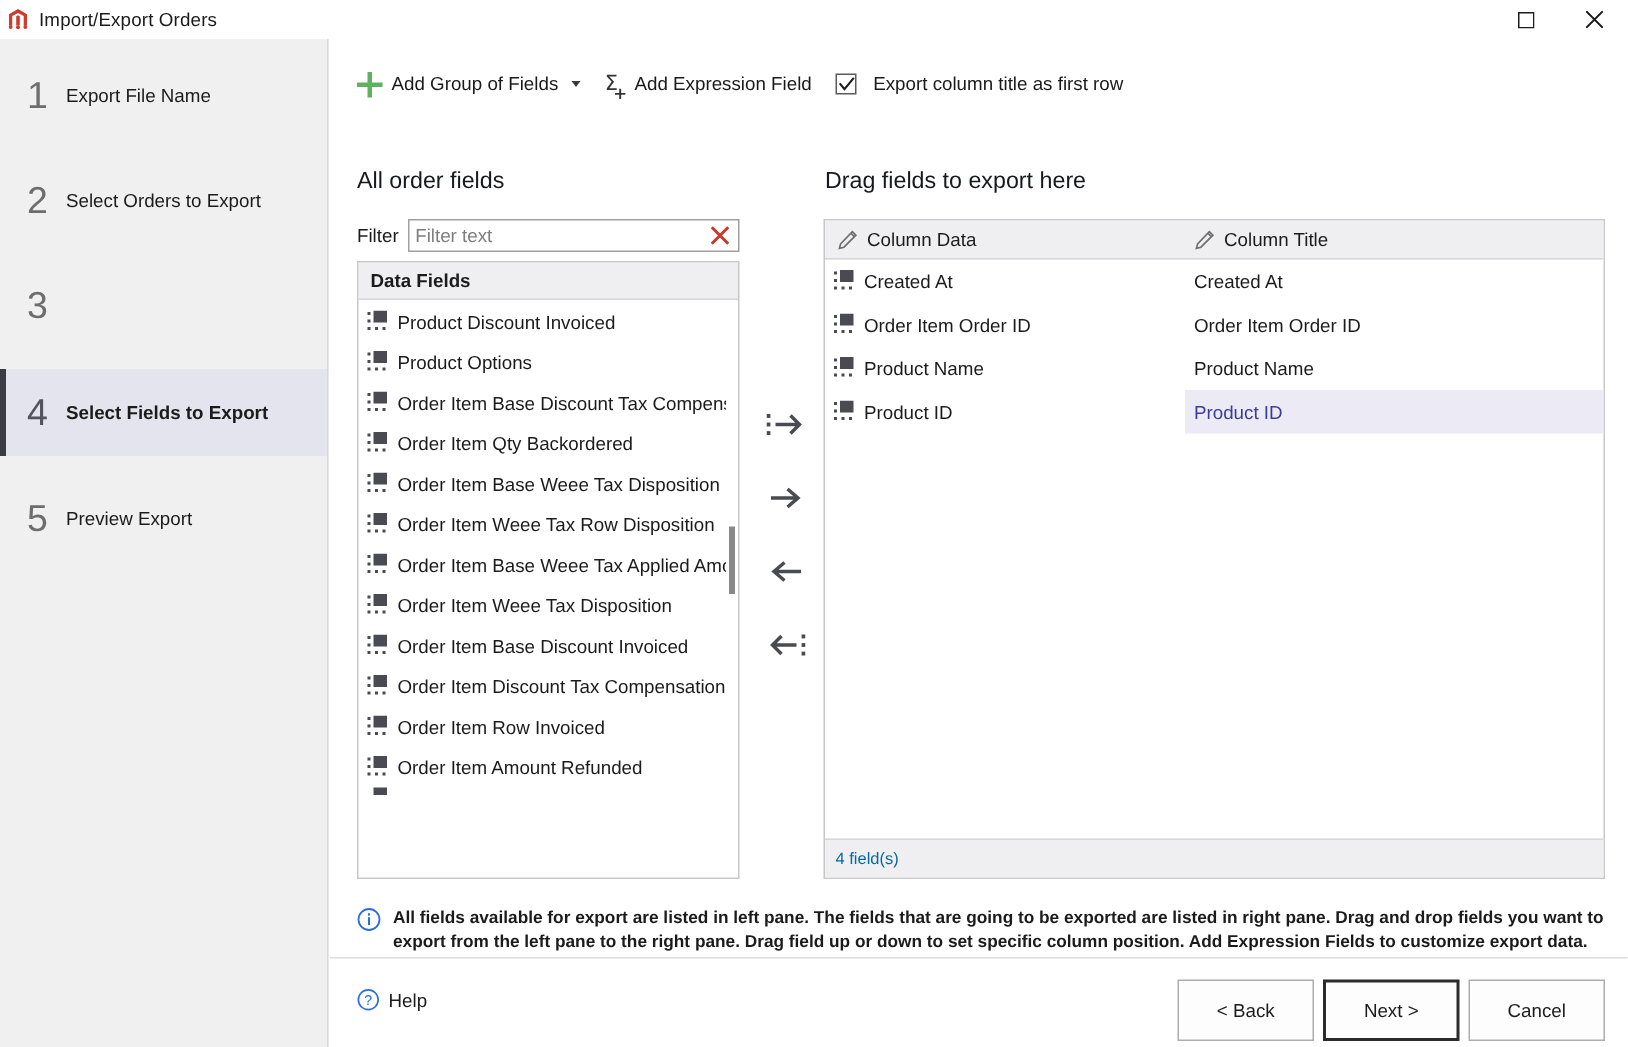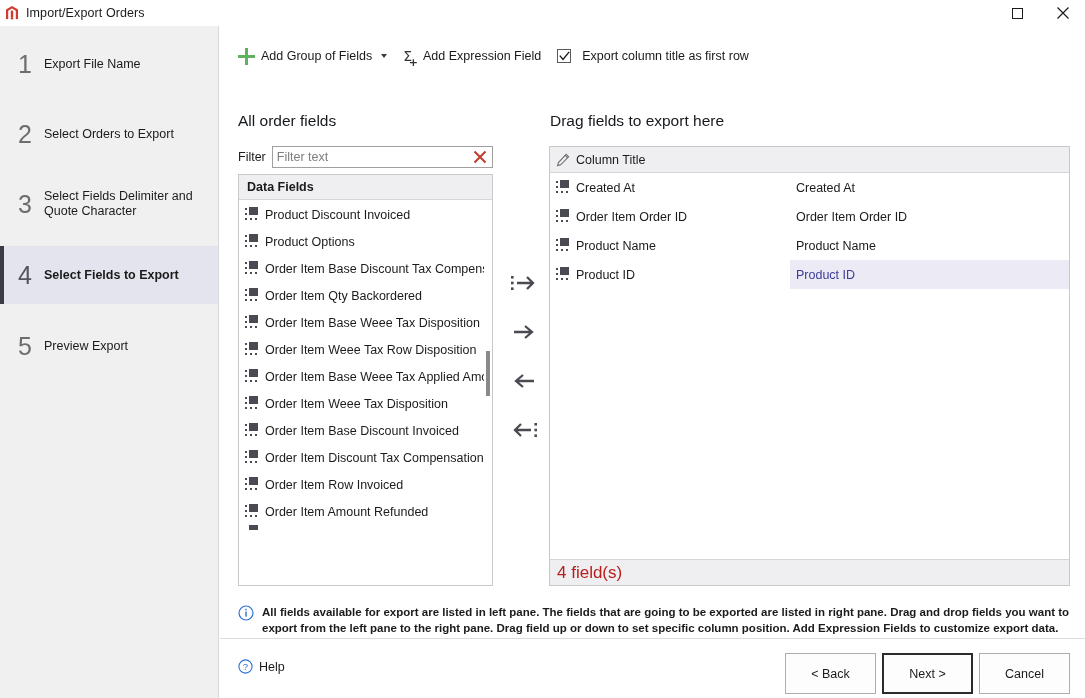--- a/index.html
+++ b/index.html
@@ -211,21 +211,21 @@
     height: 29px; display: flex; align-items: center;
     font-size: 12.5px; color: #1b1b1b;
   }
   .r-row .c1 { width: 240px; display: flex; align-items: center; padding-left: 5px; }
   .r-row .c2 { flex: 1 1 auto; height: 29px; display: flex; align-items: center; padding-left: 6px; }
   .r-row .c2.sel { background: #eceaf4; color: #3b3b9a; }
   .rfoot {
     position: absolute; left: 0; right: 0; bottom: 0; height: 26px;
     background: #efeff2; border-top: 1px solid #d6d6da;
     display: flex; align-items: center; padding-left: 7px;
-    font-size: 17px; color: #b91c1c;
+    font-size: 11px; color: #0369a1;
   }
 
   
   .info {
     position: absolute; left: 18px; top: 578px; width: 832px;
     display: flex; gap: 8px; font-size: 11.5px; color: #1b1b1b;
     line-height: 16px;
     font-weight: bold;
   }
   .info-icon { width: 16px; height: 16px; flex: 0 0 16px; margin-top: 1px; }
@@ -286,21 +286,20 @@
   <div class="step" style="top:0;margin-top:12px">
     <div class="num">1</div>
     <div class="lbl">Export File Name</div>
   </div>
   <div class="step" style="margin-top:18px">
     <div class="num">2</div>
     <div class="lbl">Select Orders to Export</div>
   </div>
   <div class="step" style="margin-top:18px">
     <div class="num">3</div>
-    <div class="lbl" style="max-width:160px">Select Fields Delimiter and Quote Character</div>
   </div>
   <div class="step active" style="margin-top:16px;min-height:58px">
     <div class="num">4</div>
     <div class="lbl">Select Fields to Export</div>
   </div>
   <div class="step" style="margin-top:16px">
     <div class="num">5</div>
     <div class="lbl">Preview Export</div>
   </div>
 </div>
@@ -539,20 +538,29 @@
         <path d="M20 9 L4 9 M10 3 L4 9 L10 15" stroke="#4a4a52" stroke-width="2.3" fill="none"></path>
         <rect x="23.4" y="2" width="2.6" height="2.6" fill="#4a4a52"></rect>
         <rect x="23.4" y="7.7" width="2.6" height="2.6" fill="#4a4a52"></rect>
         <rect x="23.4" y="13.4" width="2.6" height="2.6" fill="#4a4a52"></rect>
       </svg>
     </div>
   </div>
 
   <div class="list-right">
     <div class="rhead">
+      <div class="cell cell-data">
+        <span class="pencil">
+            <svg width="14" height="14" viewBox="0 0 14 14">
+              <path d="M10.2 1.4 L12.6 3.8 L4.6 11.8 L1.6 12.6 L2.4 9.6 Z" fill="none" stroke="#6f6f6f" stroke-width="1.1"></path>
+              <path d="M9.2 2.4 L11.6 4.8" stroke="#6f6f6f" stroke-width="1.1"></path>
+            </svg>
+          </span>
+        <span>Column Data</span>
+      </div>
       <div class="cell cell-title">
         <span class="pencil">
             <svg width="14" height="14" viewBox="0 0 14 14">
               <path d="M10.2 1.4 L12.6 3.8 L4.6 11.8 L1.6 12.6 L2.4 9.6 Z" fill="none" stroke="#6f6f6f" stroke-width="1.1"></path>
               <path d="M9.2 2.4 L11.6 4.8" stroke="#6f6f6f" stroke-width="1.1"></path>
             </svg>
           </span>
         <span>Column Title</span>
       </div>
     </div>

